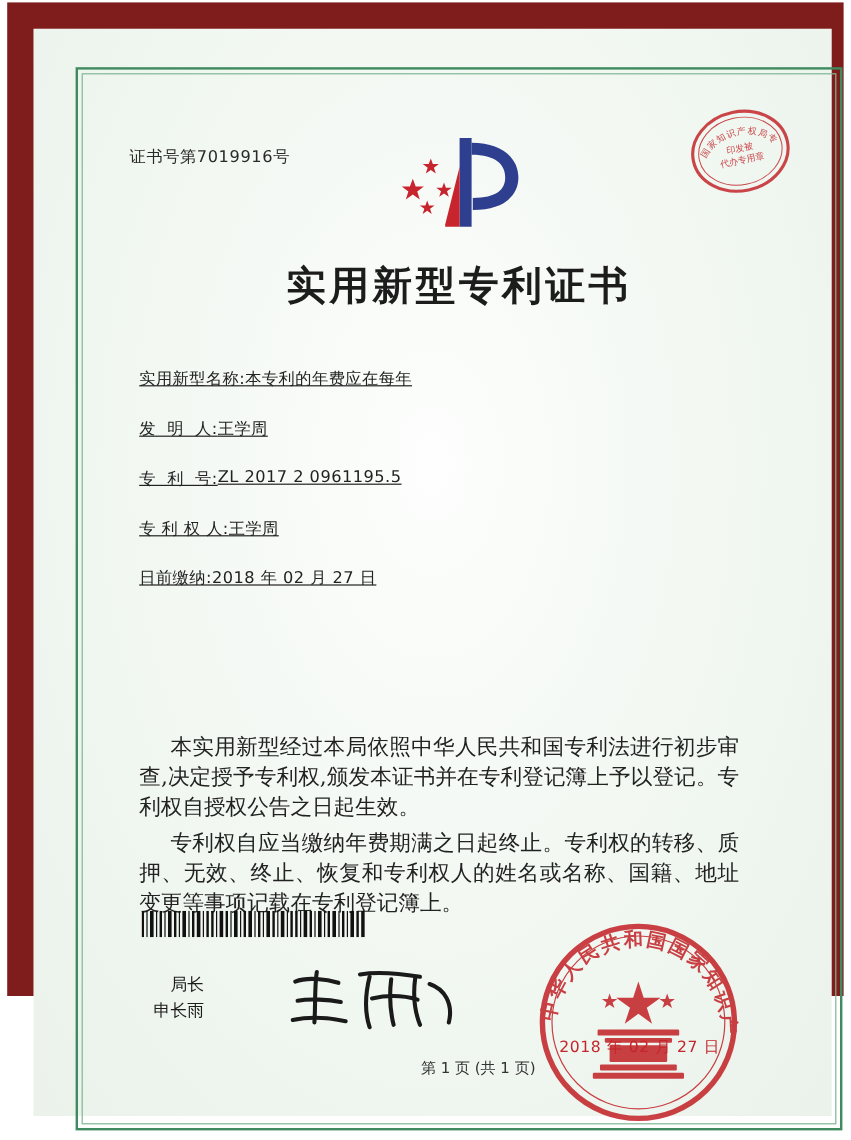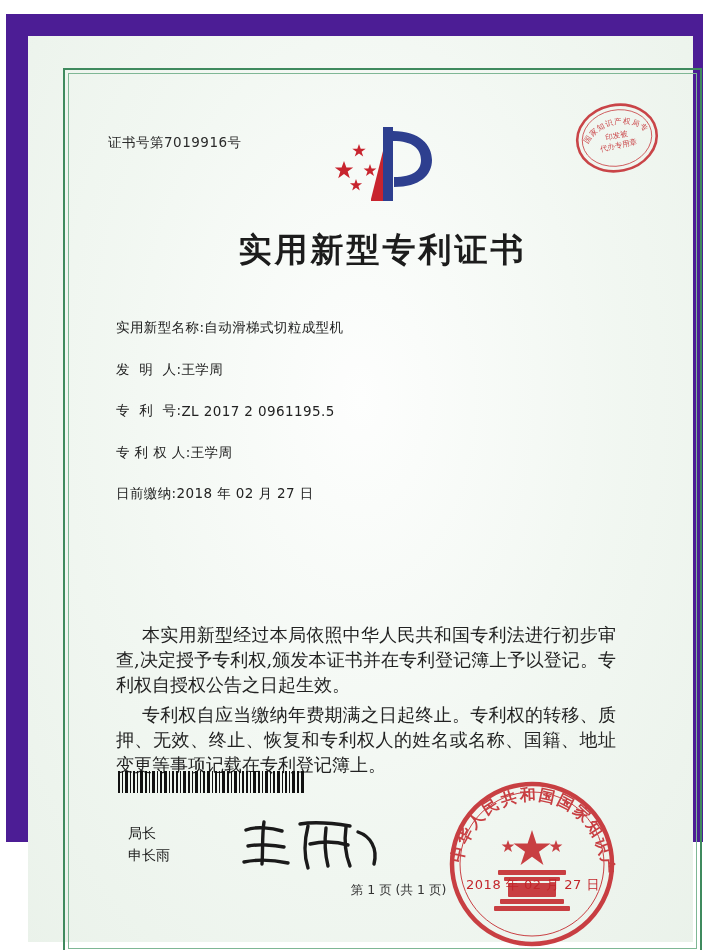--- a/index.html
+++ b/index.html
@@ -16,23 +16,23 @@
 
   
   .scan-bg {
     position: absolute;
     left: 0; top: 0;
     width: 709px; height: 950px;
     background: #ffffff;
   }
   .dark-frame {
     position: absolute;
-    left: 6px; top: 14px;
+    left: 6px; top: 2px;
     width: 697px; height: 828px;
-    background: #4c1d95;
+    background: #7f1d1d;
     box-sizing: border-box;
   }
   .paper {
     position: absolute;
     left: 22px; top: 22px;
     width: 665px; height: 906px;
     background: #f2f7f2;
     box-sizing: border-box;
   }
   .paper-inner-sheen {
@@ -95,24 +95,25 @@
   }
 
   
   .fields {
     position: absolute;
     left: 88px; top: 283px;
     width: 520px;
   }
   .field-row {
     display: flex;
-    align-items: center;
+    align-items: flex-start;
     margin-bottom: 23.5px;
     font-size: 13.5px;
     color: #222;
+    text-decoration: underline;
   }
   .field-label {
     white-space: pre;
     font-family: "DejaVu Sans", sans-serif;
     letter-spacing: 0.4px;
   }
   .field-value {
     font-family: "DejaVu Sans", sans-serif;
     letter-spacing: 0.4px;
   }
@@ -141,20 +142,21 @@
   }
 
   
   .sig-label {
     position: absolute;
     left: 100px; top: 786px;
     font-size: 14px;
     font-family: "DejaVu Sans", sans-serif;
     line-height: 22px;
     color: #1c1c1c;
+    text-align: right;
   }
   .sig-script {
     position: absolute;
     left: 210px; top: 778px;
     width: 150px; height: 60px;
   }
 
   
   .stamp-main {
     position: absolute;
@@ -229,21 +231,21 @@
           <text x="44" y="54" font-size="7.5" fill="#c3262b" text-anchor="middle" font-family="'DejaVu Sans',sans-serif">代办专用章</text>
         </g>
       </svg>
     </div>
 
     <div class="main-title">实用新型专利证书</div>
 
     <div class="fields">
       <div class="field-row">
         <span class="field-label">实用新型名称:</span>
-        <span class="field-value">自动滑梯式切粒成型机</span>
+        <span class="field-value">本专利的年费应在每年</span>
       </div>
       <div class="field-row">
         <span class="field-label">发  明  人:</span>
         <span class="field-value">王学周</span>
       </div>
       <div class="field-row">
         <span class="field-label">专  利  号:</span>
         <span class="field-value">ZL 2017 2 0961195.5</span>
       </div>
       <div class="field-row">

